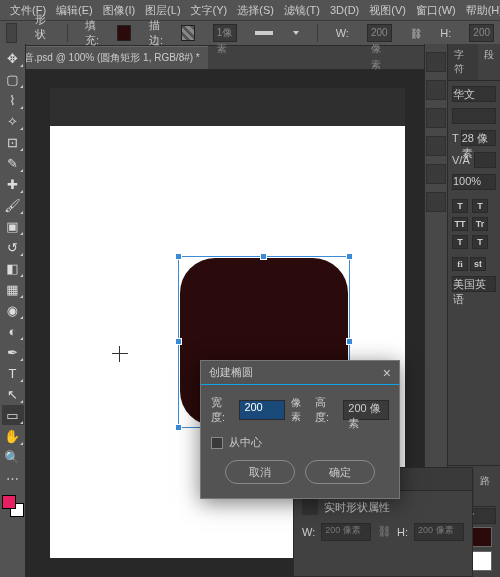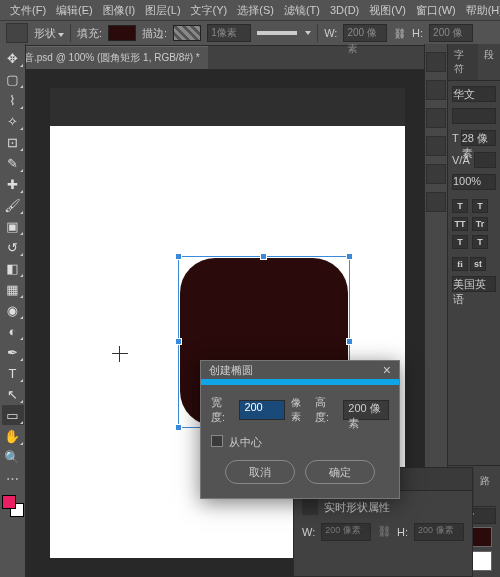--- a/index.html
+++ b/index.html
@@ -1,19 +1,19 @@
 <!DOCTYPE html>
 <html><head>
 <meta charset="utf-8">
 <style>
 *{margin:0;padding:0;box-sizing:border-box;font-family:"Microsoft YaHei",sans-serif;font-size:11px;color:#ccc;user-select:none}
 body{background:#535353;width:500px;height:577px;overflow:hidden;position:relative}
 .menubar{height:20px;background:#535353;display:flex;align-items:center;padding-left:6px;gap:2px}
 .menubar span{padding:2px 4px;font-size:11px;white-space:nowrap}
-.optbar{height:26px;background:#535353;border-top:1px solid #3a3a3a;border-bottom:1px solid #2a2a2a;display:flex;align-items:center;padding:0 6px;gap:6px}
+.optbar{height:26px;background:#535353;border-top:1px solid #3a3a3a;border-bottom:1px solid #2a2a2a;display:flex;align-items:center;padding:0 6px;gap:18px}
 .swatch{width:28px;height:16px;background:#2a0a0a;border:1px solid #222}
 .opticon{width:22px;height:20px;background:#444;border:1px solid #333;display:inline-block}
 .divider{width:1px;height:18px;background:#3a3a3a}
 .dropdown-caret{width:0;height:0;border-left:3px solid transparent;border-right:3px solid transparent;border-top:4px solid #ccc;display:inline-block;margin-left:2px}
 .optfield{width:44px;height:18px;background:#3a3a3a;border:1px solid #2a2a2a;padding:0 3px;line-height:16px;font-size:10px;color:#888}
 .stroke-sample{width:40px;height:4px;background:#ccc}
 .tabbar{height:24px;background:#414141;border-bottom:1px solid #2a2a2a;display:flex;align-items:center;padding-left:6px}
 .tab{background:#535353;padding:4px 8px;font-size:10px;color:#ccc;border-top:1px solid #666}
 .workspace{position:absolute;top:70px;left:26px;right:76px;bottom:0;background:#282828}
 .canvas{position:absolute;left:24px;top:18px;width:355px;height:470px;background:#fff}
@@ -43,29 +43,29 @@
 .panel-tab{padding:4px 6px;font-size:10px;color:#bbb;background:#3a3a3a;border-bottom:1px solid #2a2a2a}
 .panel-body{flex:1;padding:4px;display:flex;flex-direction:column;gap:4px;font-size:9px;color:#999}
 .mini-field{height:16px;background:#333;border:1px solid #2a2a2a;margin:1px 0}
 .glyph-row{display:flex;gap:4px;flex-wrap:wrap;padding:4px 0}
 .glyph{width:16px;height:14px;background:#333;border:1px solid #2a2a2a;display:flex;align-items:center;justify-content:center;font-size:9px;font-weight:bold}
 .panel-sec{border-top:1px solid #2a2a2a;padding:4px}
 .layer-row{display:flex;align-items:center;gap:4px;padding:2px 0}
 .eye{width:12px;height:10px;border:1px solid #888;border-radius:50%}
 .layer-thumb{width:24px;height:20px;background:#fff;border:1px solid #666}
 .dialog{position:absolute;left:200px;top:360px;width:200px;background:#535353;border:1px solid #777;box-shadow:0 4px 20px rgba(0,0,0,0.5);z-index:50}
-.dlg-title{height:24px;background:#535353;display:flex;align-items:center;padding:0 8px;border-bottom:6px solid #0ea5e9;justify-content:space-between}
+.dlg-title{height:24px;background:#535353;display:flex;align-items:center;padding:0 8px;border-bottom:1px solid #0ea5e9;justify-content:space-between}
 .dlg-close{font-size:14px;color:#ccc;cursor:pointer}
 .dlg-body{padding:10px;display:flex;flex-direction:column;gap:10px}
 .dlg-row{display:flex;align-items:center;gap:6px}
 .dlg-label{font-size:11px;color:#ccc}
 .dlg-input{width:50px;height:20px;background:#3a3a3a;border:1px solid #2a2a2a;color:#3a8ad8;padding:0 4px;font-size:11px}
 .dlg-input.sel{background:#1a4a7a;color:#fff}
 .dlg-unit{font-size:10px;color:#ccc}
-.dlg-check{display:flex;align-items:flex-start;gap:6px}
+.dlg-check{display:flex;align-items:center;gap:6px}
 .chk{width:12px;height:12px;border:1px solid #888;background:#3a3a3a}
 .dlg-buttons{display:flex;gap:10px;justify-content:center;padding-bottom:4px}
 .dlg-btn{width:70px;height:24px;border:1px solid #888;border-radius:12px;display:flex;align-items:center;justify-content:center;background:transparent;color:#ccc;font-size:11px}
 .props-panel{position:absolute;right:27px;bottom:0;width:180px;height:110px;background:#414141;border:1px solid #2a2a2a;z-index:40}
 .props-tab{padding:4px 8px;font-size:10px;background:#3a3a3a;border-bottom:1px solid #2a2a2a}
 .props-body{padding:8px;font-size:10px;color:#999}
 .props-row{display:flex;gap:6px;align-items:center;margin-top:8px}
 .props-field{width:50px;height:18px;background:#333;border:1px solid #2a2a2a;padding:0 3px;font-size:9px;color:#777}
 .link-icon{width:14px;height:14px;color:#888}
 </style>

